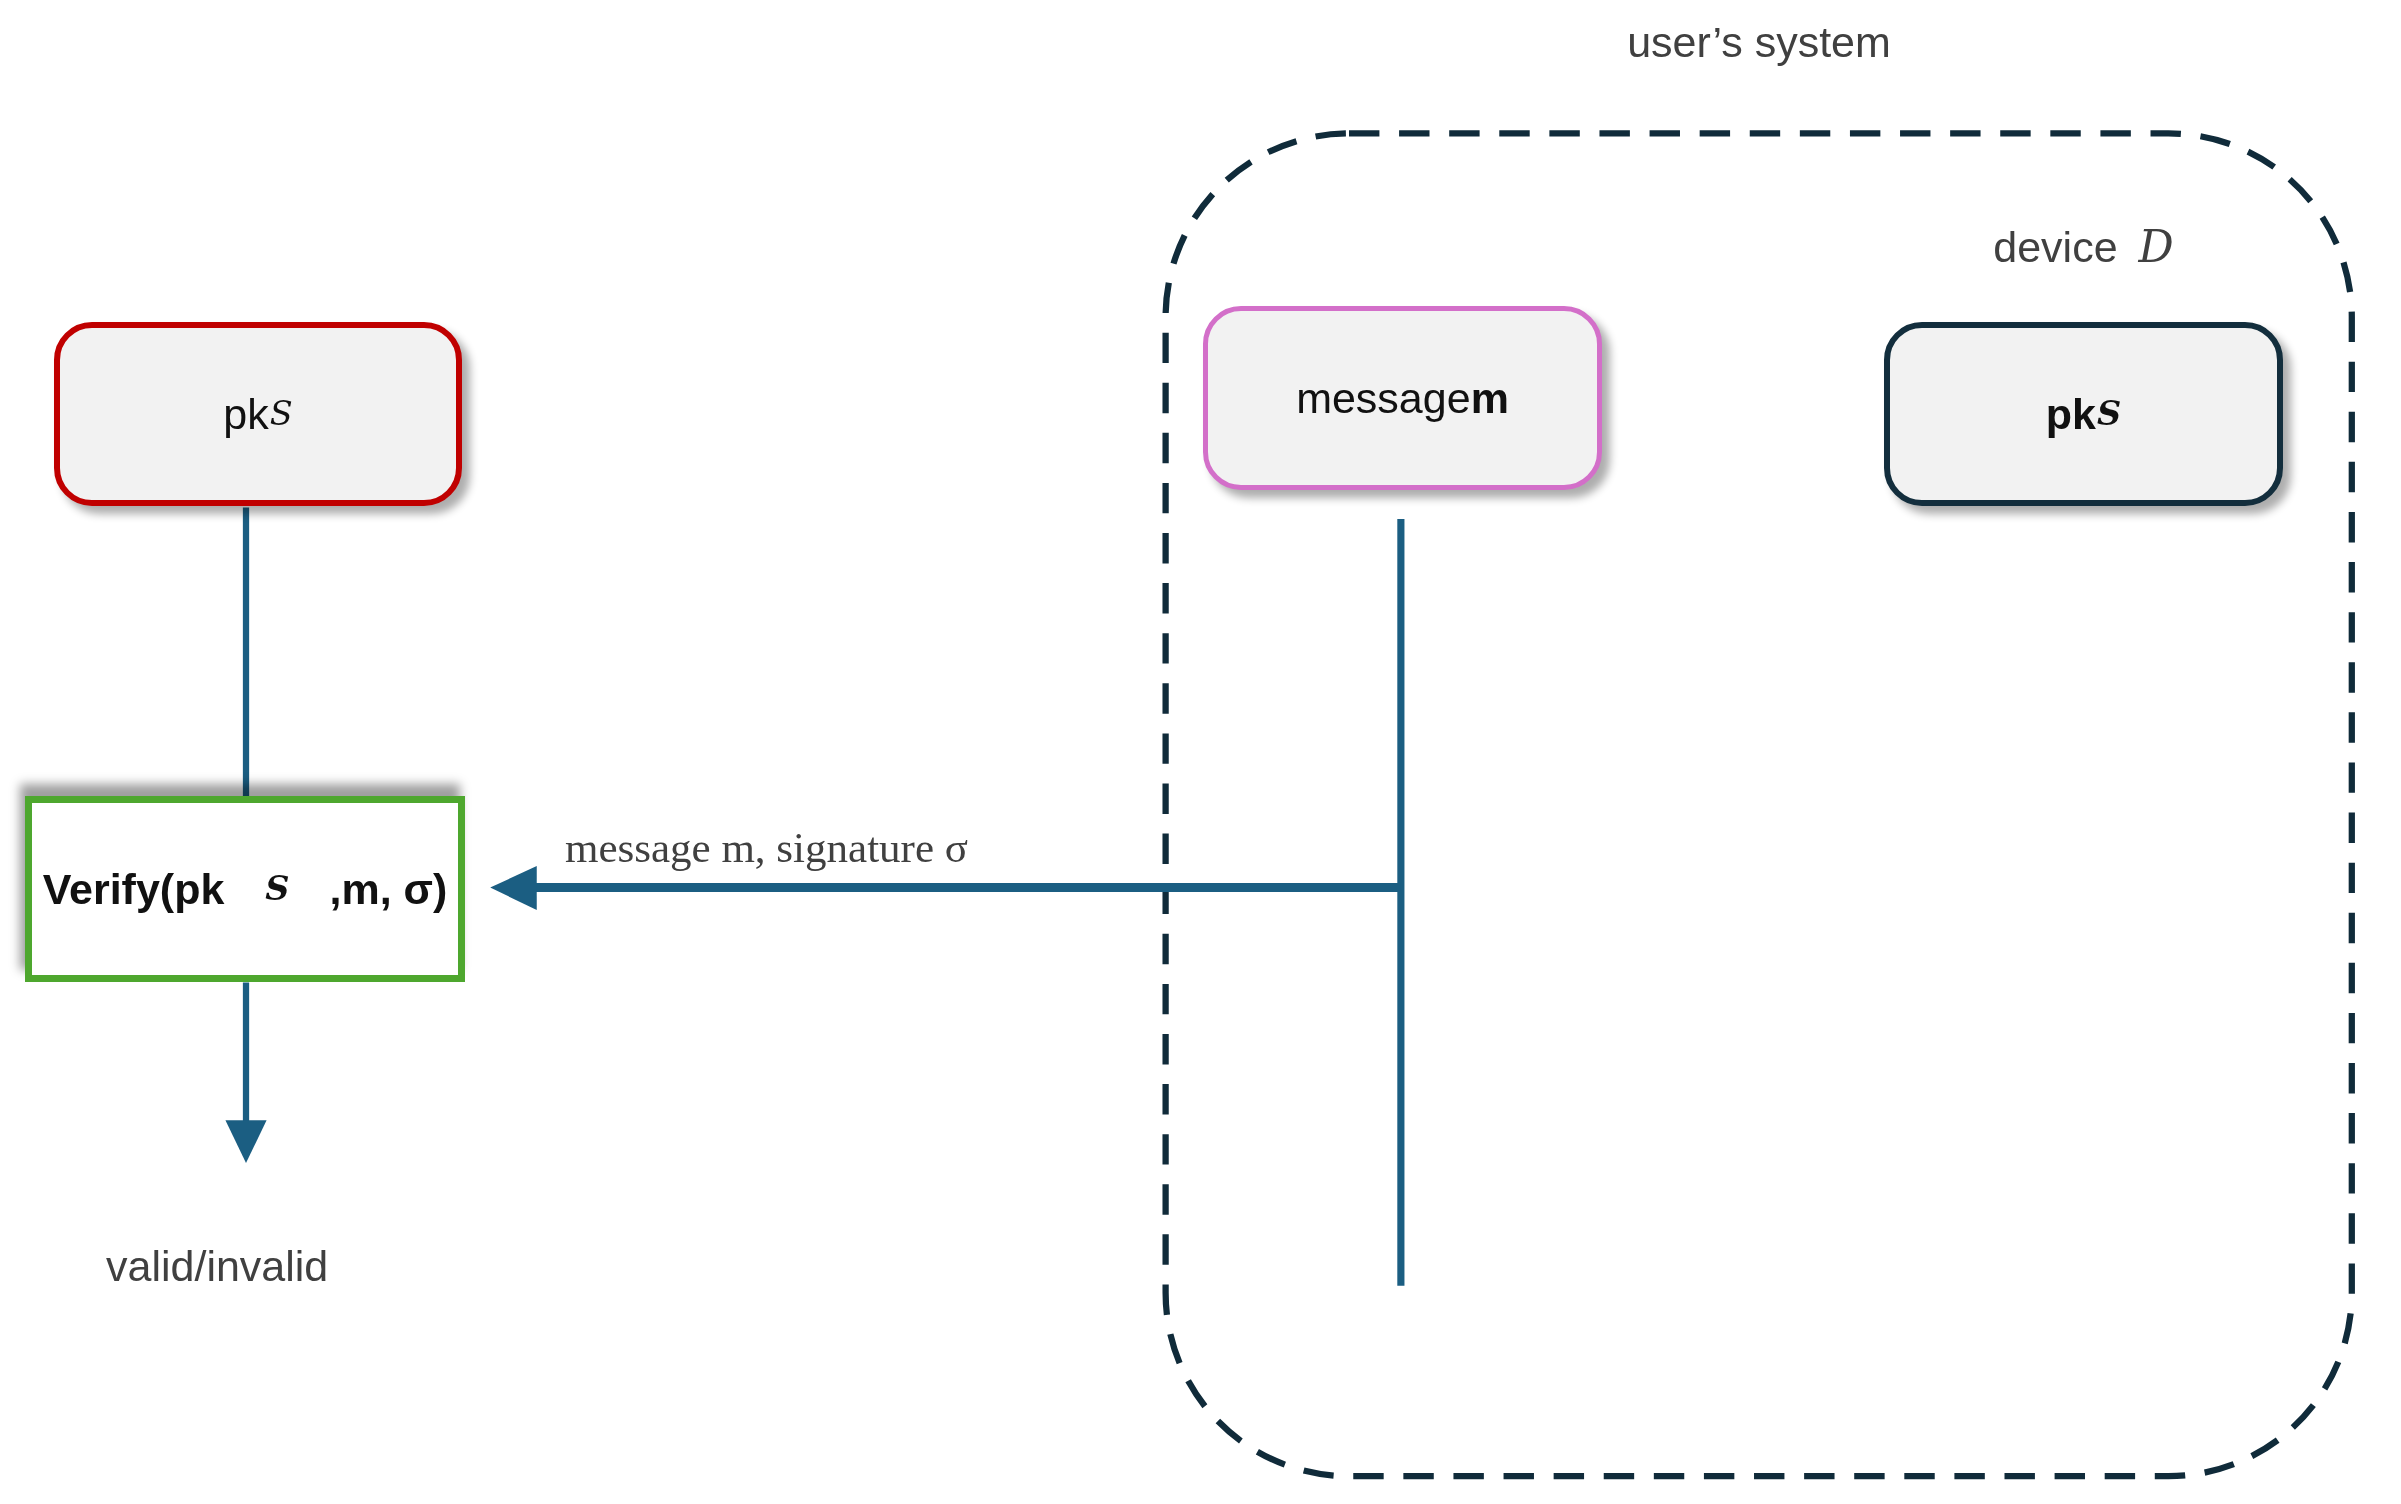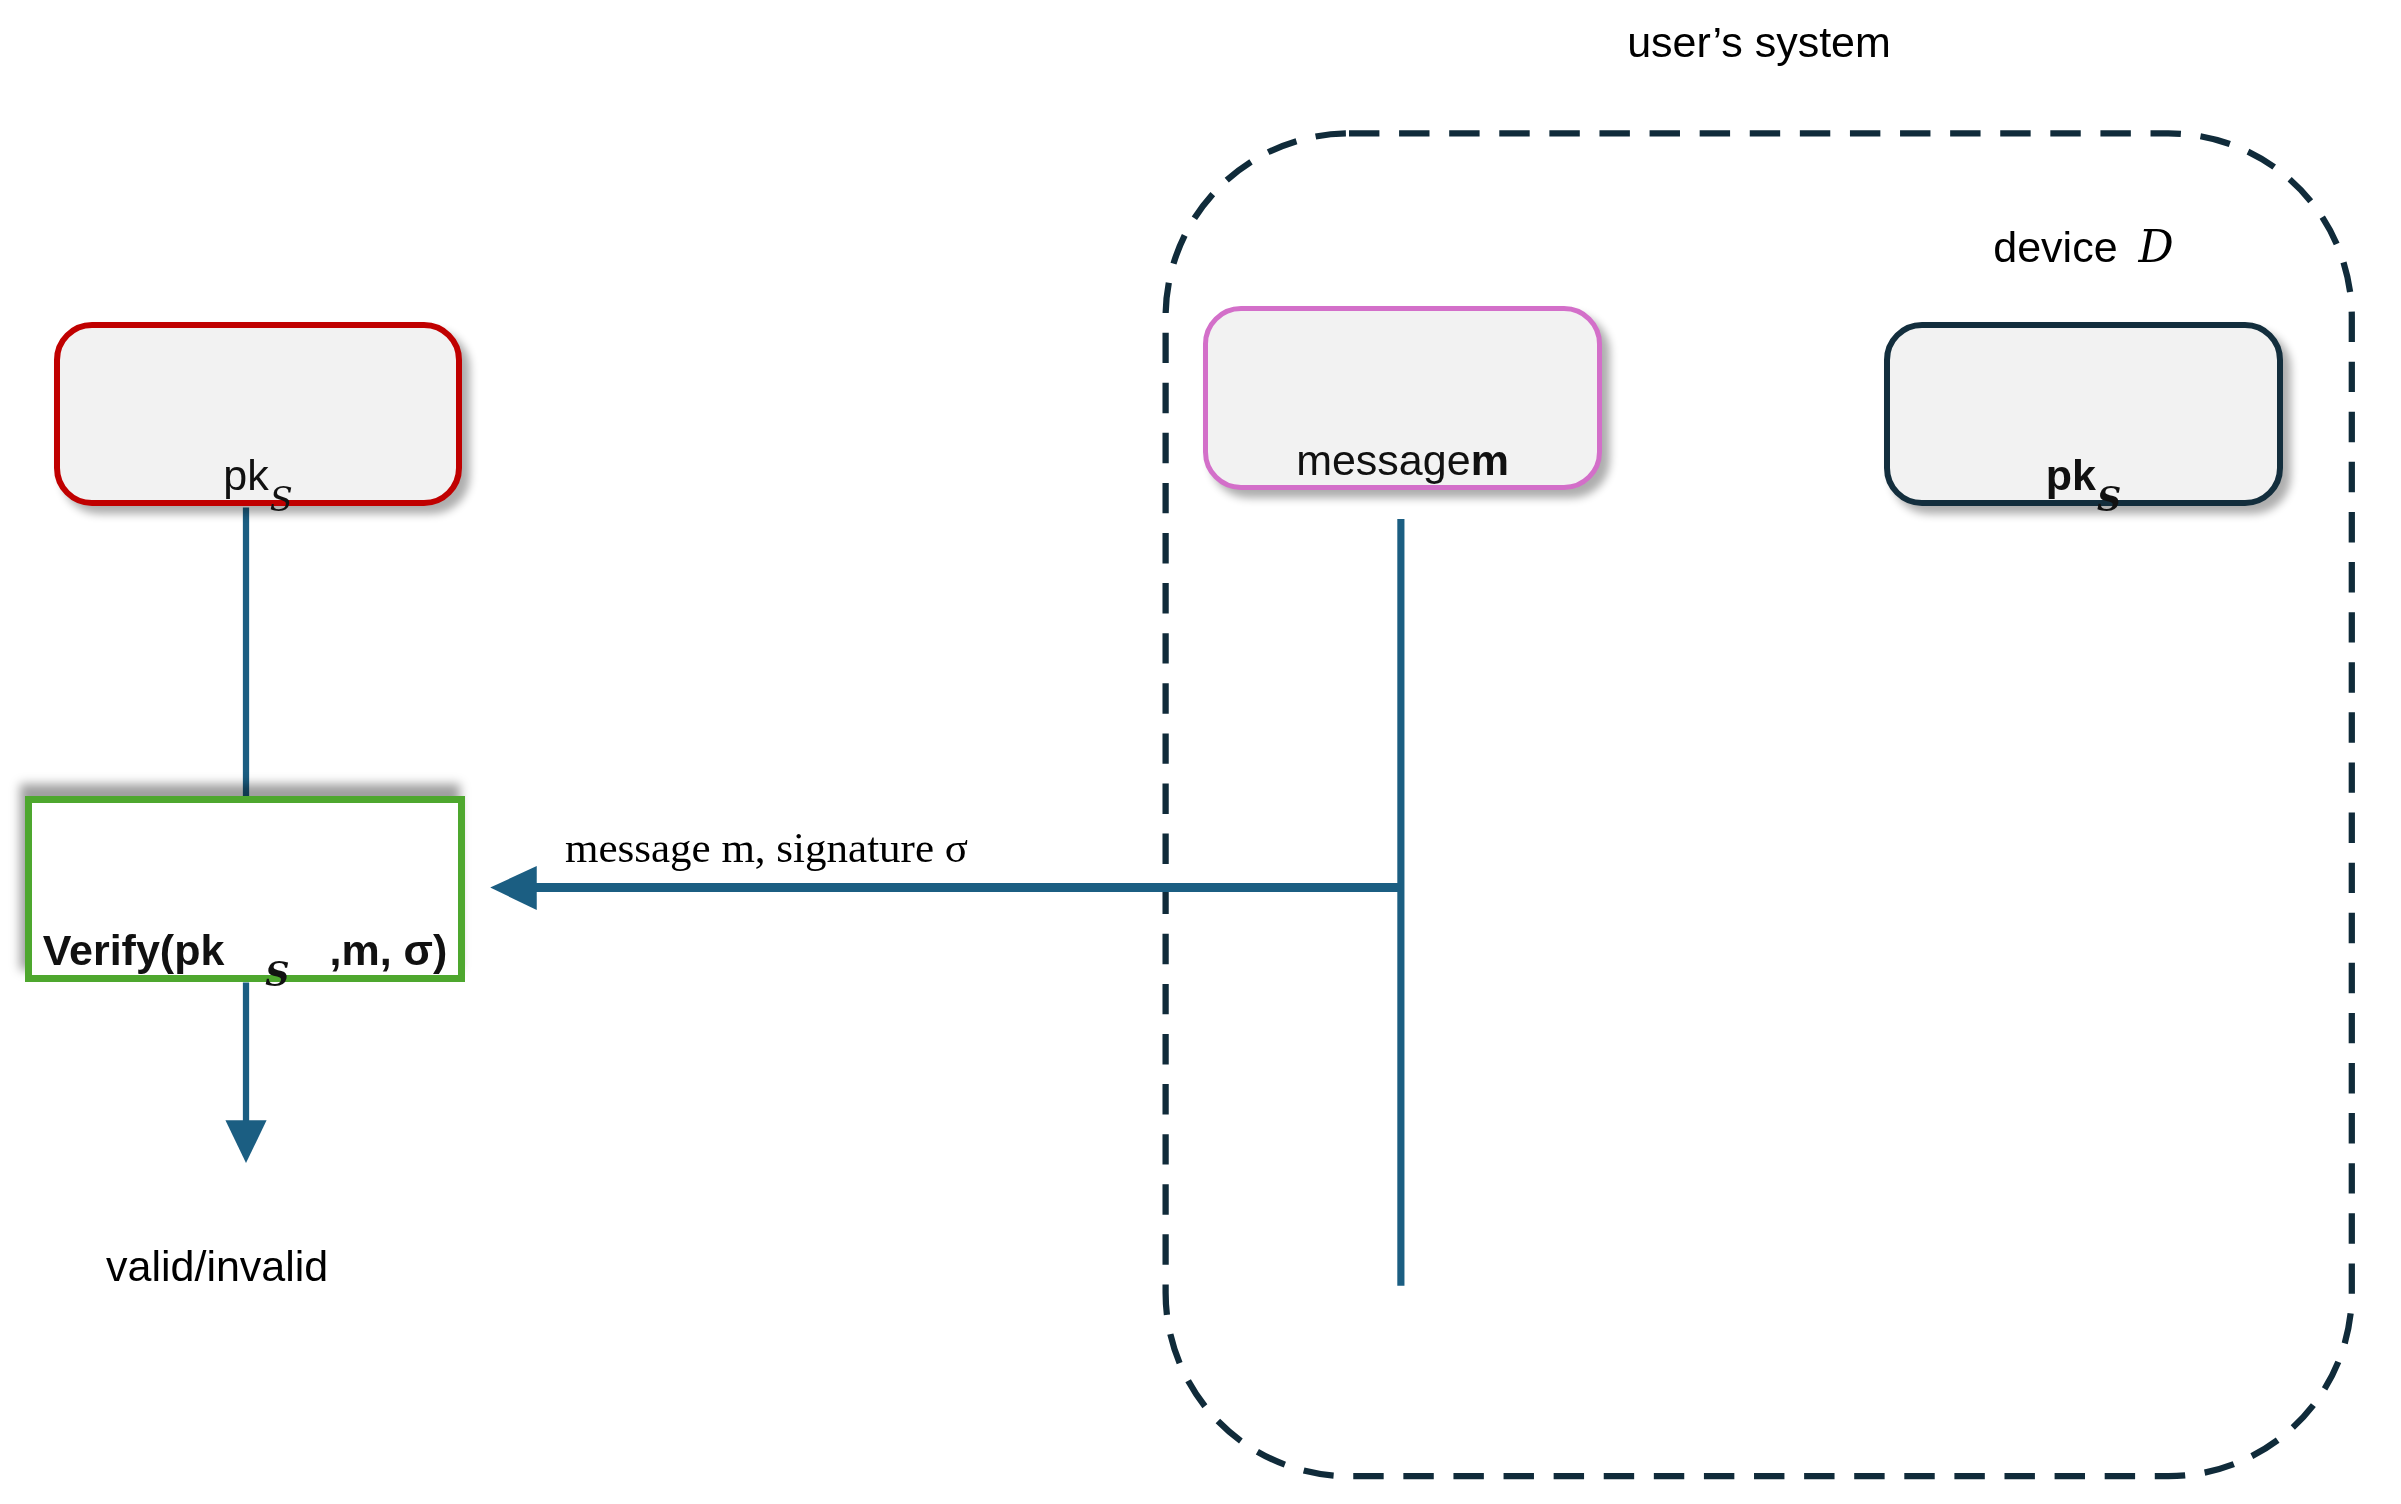--- a/index.html
+++ b/index.html
@@ -18,28 +18,28 @@
   .connector-layer {
     position: absolute;
     inset: 0;
     width: 100%;
     height: 100%;
   }
   .label {
     position: absolute;
     font-size: 43px;
     line-height: 1.15;
-    color: #000000;
+    color: #404040;
     white-space: nowrap;
   }
   .label.centered { text-align: center; }
   .box {
     position: absolute;
     display: flex;
-    align-items: flex-end;
+    align-items: center;
     justify-content: center;
     background: #f2f2f2;
     font-size: 43px;
     white-space: nowrap;
   }
   .box.rounded {
     border-radius: 38px;
     box-shadow: 7.2px 8px 8px rgba(0,0,0,0.32);
   }
   .box.pk-verifier { border: 6.3px solid #c00000; }

